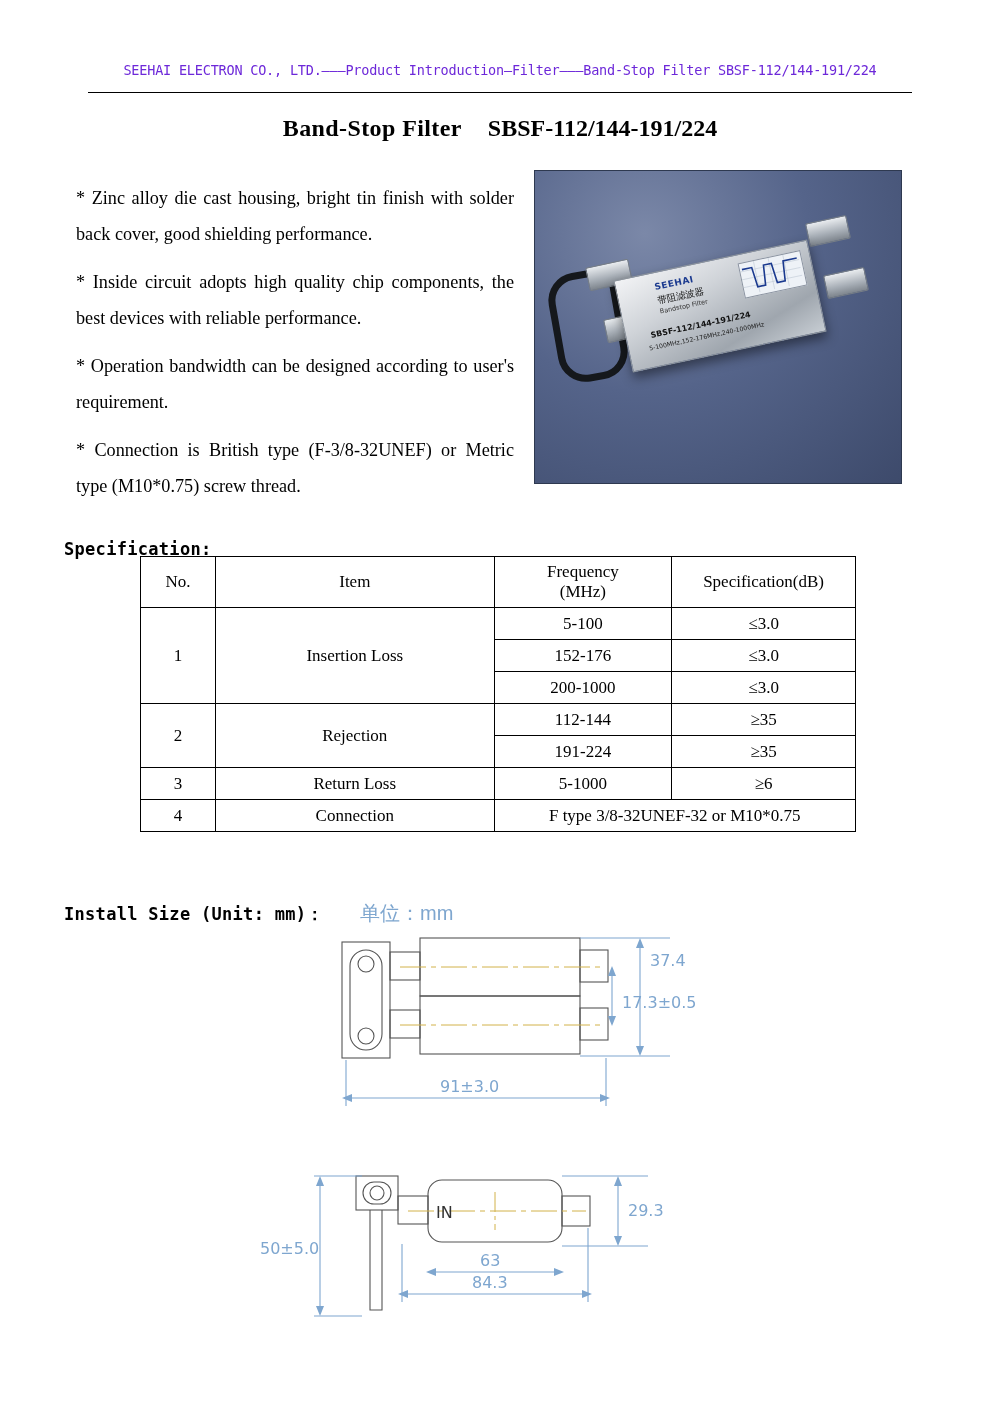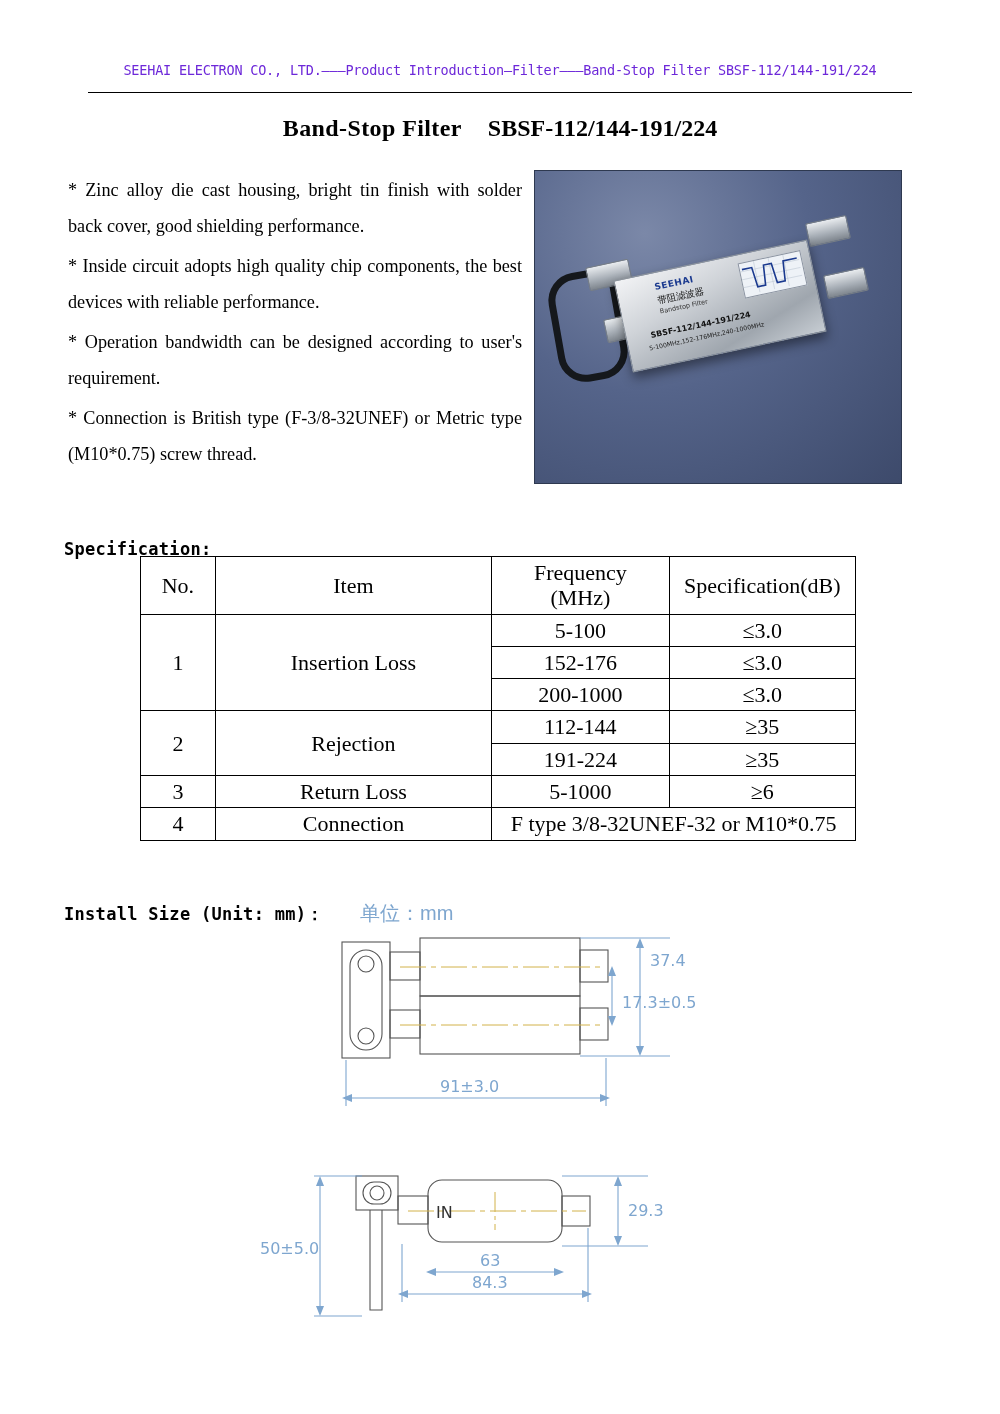--- a/index.html
+++ b/index.html
@@ -62,21 +62,21 @@
   .bullets {
     position: absolute;
     left: 64px;
     top: 168px;
     width: 462px;
     font-size: 18.2px;
     line-height: 36px;
     text-align: justify;
     text-justify: inter-word;
   }
-  .bullets p { margin: 4px; }
+  .bullets p { margin: 12px; }
 
   
   .photo {
     position: absolute;
     left: 534px;
     top: 170px;
     width: 366px;
     height: 312px;
     background: #4c5b80;
     border: 1px solid #2e3950;
@@ -176,21 +176,21 @@
   #spec-heading { left: 64px; top: 503px; }
   #install-heading { left: 64px; top: 867px; }
 
   
   .spec-table {
     position: absolute;
     left: 140px;
     top: 556px;
     width: 716px;
     border-collapse: collapse;
-    font-size: 22px;
+    font-size: 17px;
   }
   .spec-table td {
     border: 1px solid #000;
     text-align: center;
     padding: 3px 4px;
     height: 25px;
     line-height: 1.15;
   }
   .spec-table td.head { height: 44px; }
   .c-no { width: 70px; }

